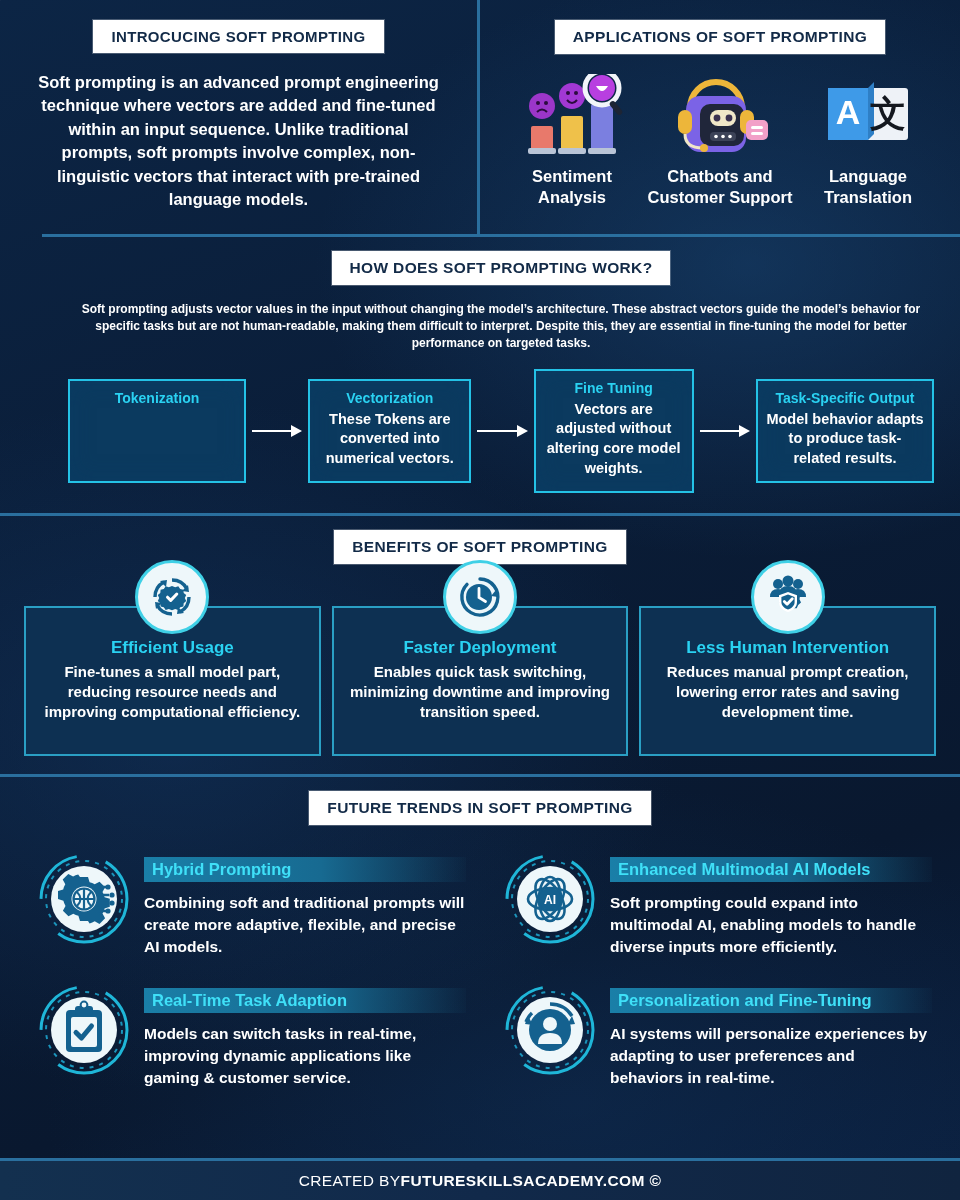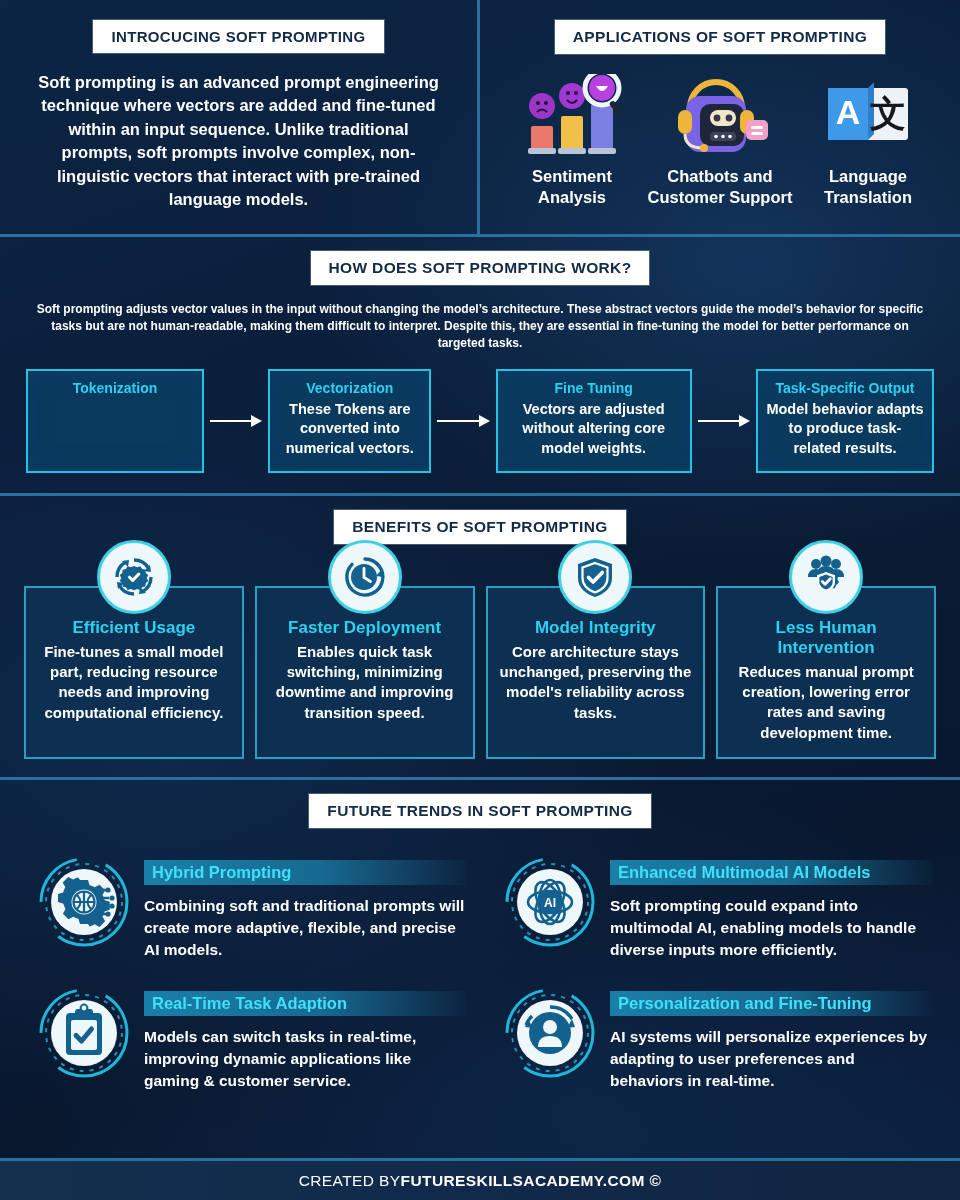--- a/index.html
+++ b/index.html
@@ -81,31 +81,31 @@
   .intro .para { margin-top: 18px; padding: 0 10px; }
 
   
   .apps { padding: 20px 18px 18px; }
   .apps-row { display:flex; margin-top: 16px; }
   .app { flex:1; text-align:center; }
   .app-art { height: 88px; display:flex; align-items:flex-end; justify-content:center; }
   .app-label { margin-top: 8px; font-size:16.5px; font-weight:700; line-height:1.28; }
 
   
-  .how { padding: 14px 16px 20px; }
+  .how { padding: 14px 16px 20px; margin-left: 42px; }
   .how .para { margin-top: 16px; font-size: 12px; line-height: 1.45; padding: 0 18px; text-align:center;}
   .flow { display:flex; align-items:center; margin-top: 16px; padding: 0 10px; }
   .flow-box {
     background:#0b3a5f; border:2px solid #24c2e6;
     padding: 9px 8px 12px; text-align:center; min-height: 104px;
     box-shadow: inset 0 0 22px rgba(10,60,100,0.55);
   }
   .flow-box.w1 { width: 178px; }
   .flow-box.w2 { width: 163px; }
-  .flow-box.w3 { width: 196px; }
+  .flow-box.w3 { width: 160px; }
   .flow-box.w4 { width: 178px; }
   .flow-title { color:#2ad2f2; font-size:14px; font-weight:700; margin-bottom: 4px; }
   .flow-text { font-size:14.5px; font-weight:700; line-height:1.36; color:#ffffff; }
   .arrow { flex:1; height: 16px; position: relative; margin: 0 6px; }
   .arrow::before { content:""; position:absolute; left:0; right:9px; top:7px; height:2px; background:#ffffff; }
   .arrow::after {
     content:""; position:absolute; right:0; top:2px;
     border-left: 11px solid #ffffff;
     border-top: 6px solid transparent; border-bottom: 6px solid transparent;
   }
@@ -304,31 +304,20 @@
             <path d="M25 7 a18 18 0 1 1 -13 5.4" stroke="#14618f" stroke-width="3.4" fill="none" stroke-linecap="round"></path>
             <path d="M41 18 l2 7 l-7 -1 z" fill="#14618f"></path>
             <circle cx="24" cy="25" r="13" fill="#14618f"></circle>
             <path d="M24 16.5 v9 l6.5 4" stroke="#ffffff" stroke-width="2.8" fill="none" stroke-linecap="round"></path>
           </svg>
         </div>
         <div class="ben-title">Faster Deployment</div>
         <div class="ben-text">Enables quick task switching, minimizing downtime and improving transition speed.</div>
       </div>
 
-      <div class="ben">
-        <div class="ben-icon">
-          <svg width="50" height="50" viewBox="0 0 50 50">
-            <path d="M25 6 L42 12 V26 C42 36 34 42 25 45 C16 42 8 36 8 26 V12 Z" fill="#14618f"></path>
-            <path d="M25 11 L37.5 15.5 V26 C37.5 33.5 31.5 38 25 40.5 C18.5 38 12.5 33.5 12.5 26 V15.5 Z" fill="none" stroke="#ffffff" stroke-width="2.2"></path>
-            <path d="M18.5 25.5 l4.6 4.6 9.2 -9.6" stroke="#ffffff" stroke-width="3.6" fill="none" stroke-linecap="round" stroke-linejoin="round"></path>
-          </svg>
-        </div>
-        <div class="ben-title">Model Integrity</div>
-        <div class="ben-text">Core architecture stays unchanged, preserving the model's reliability across tasks.</div>
-      </div>
 
       <div class="ben">
         <div class="ben-icon">
           <svg width="52" height="52" viewBox="0 0 52 52">
             <circle cx="16" cy="13" r="5" fill="#14618f"></circle>
             <path d="M8 26 q0 -8 8 -8 q8 0 8 8 z" fill="#14618f"></path>
             <circle cx="36" cy="13" r="5" fill="#14618f"></circle>
             <path d="M28 26 q0 -8 8 -8 q8 0 8 8 z" fill="#14618f"></path>
             <circle cx="26" cy="10" r="5.5" fill="#14618f"></circle>
             <path d="M17 24 q0 -9 9 -9 q9 0 9 9 z" fill="#14618f"></path>

